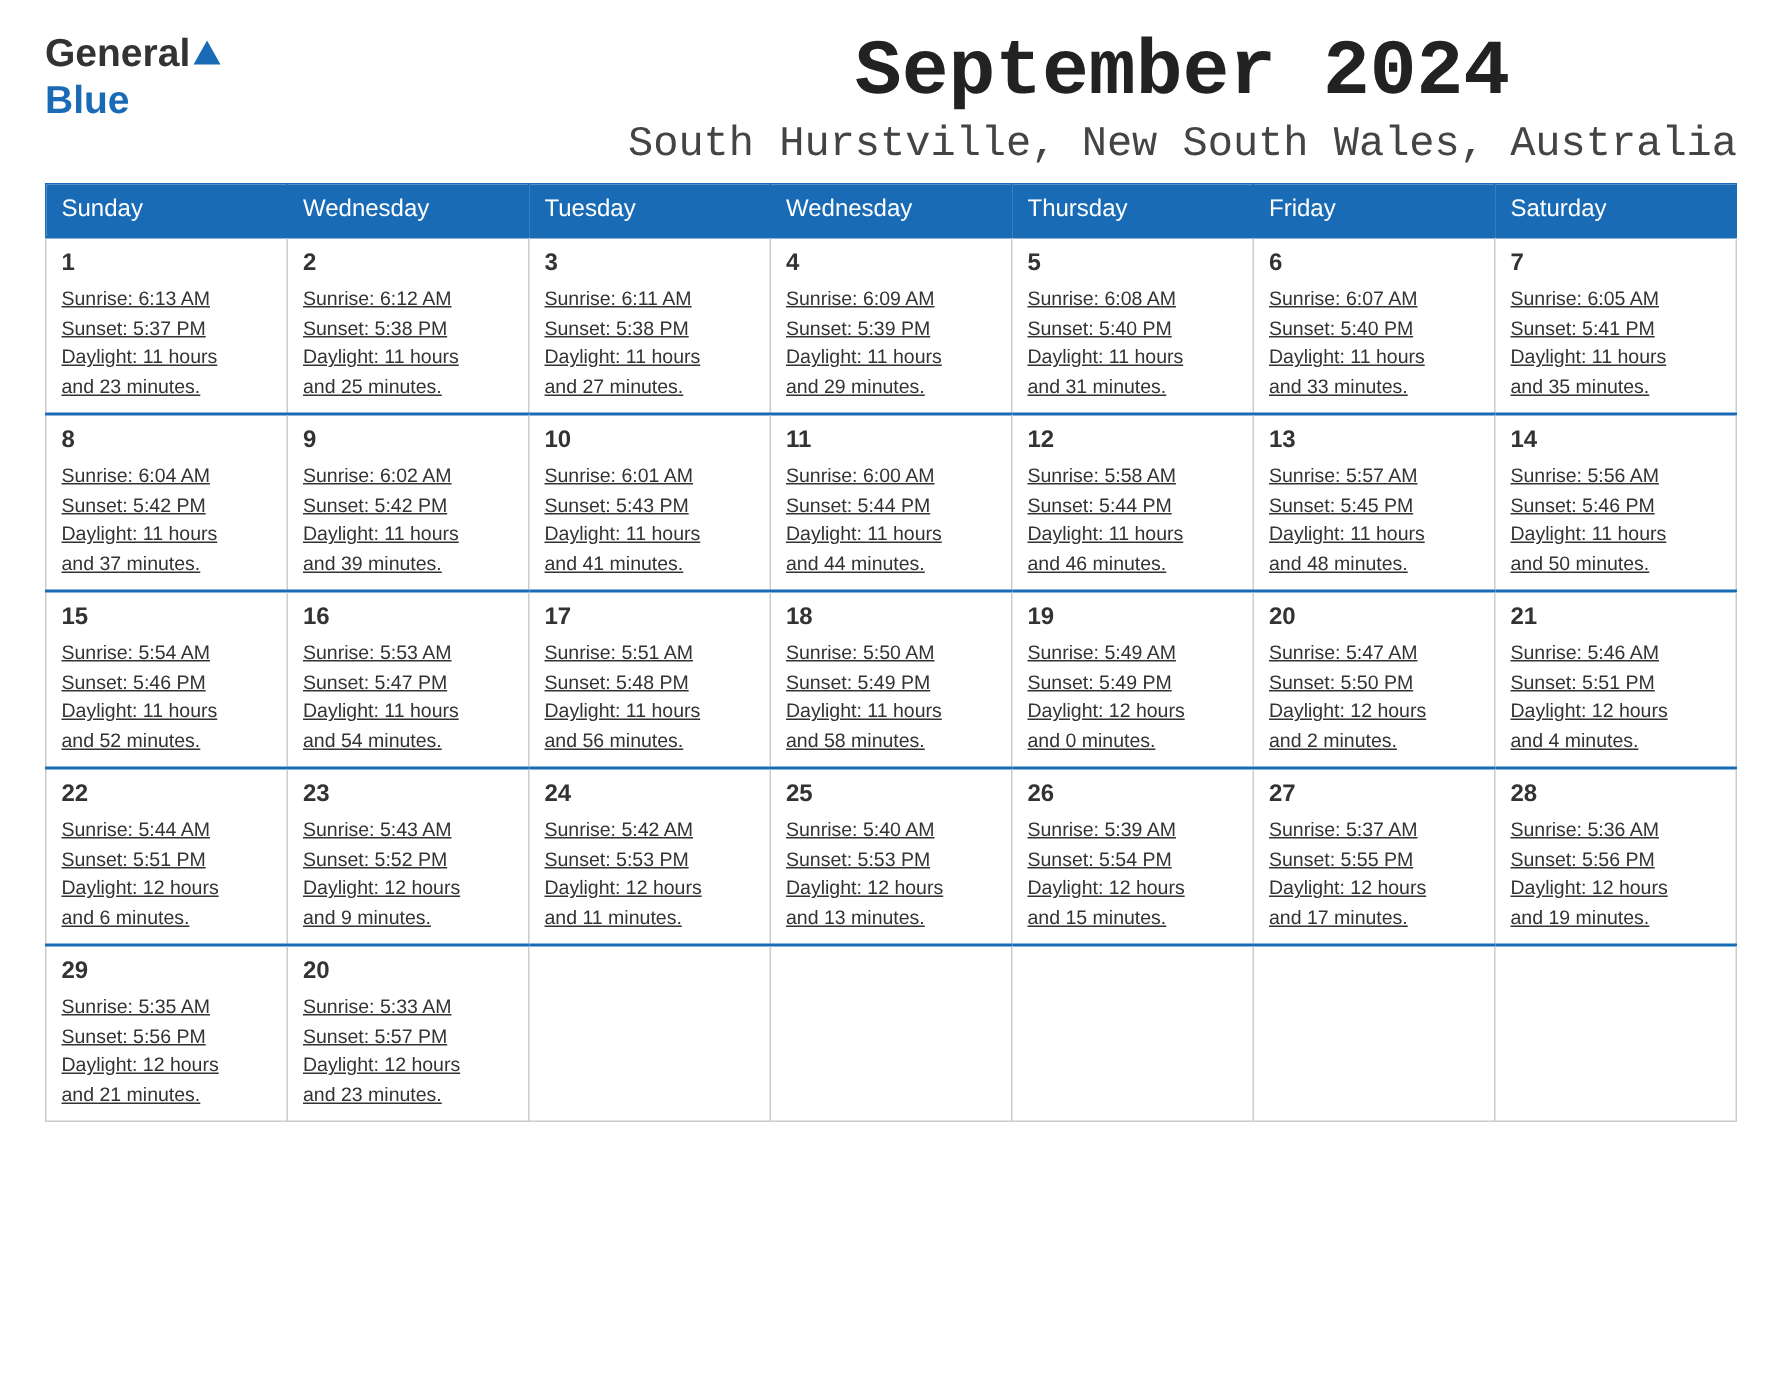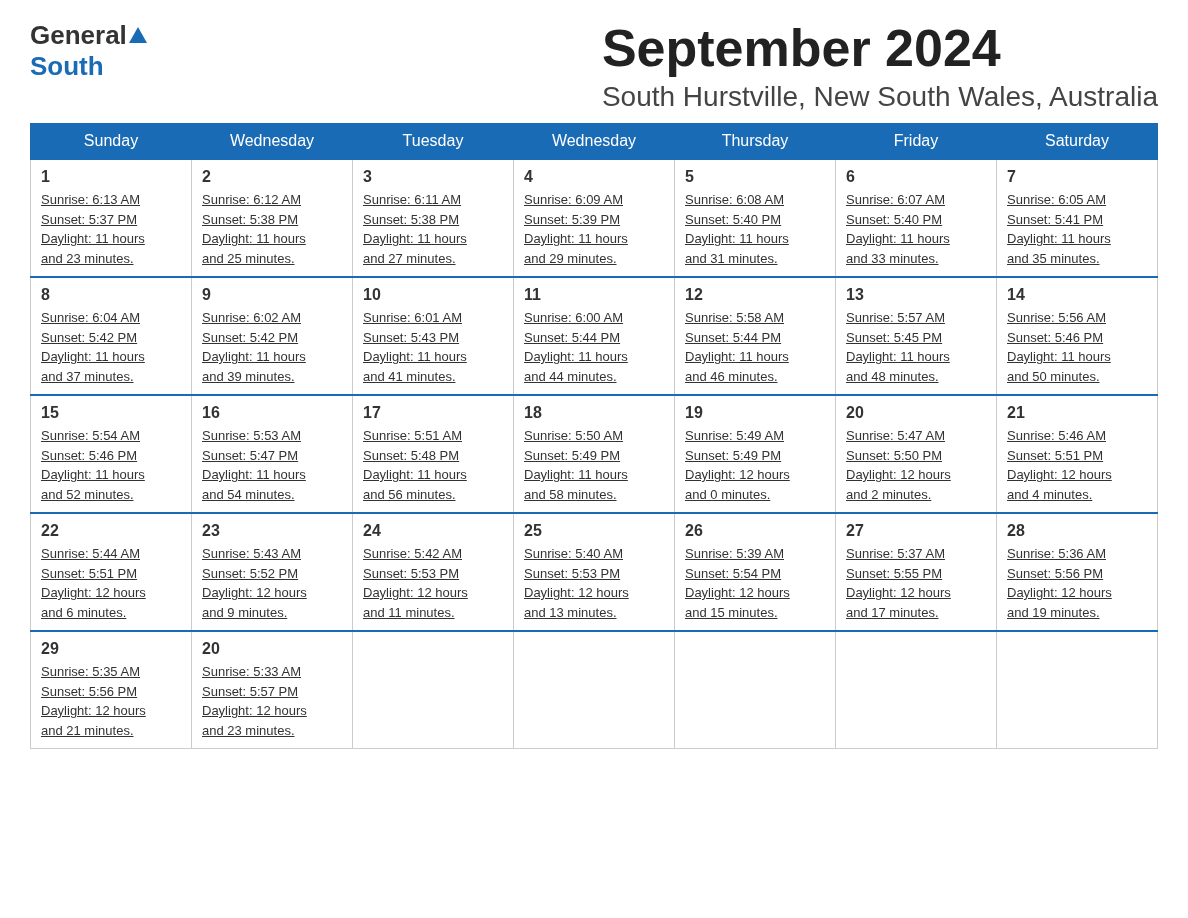--- a/index.html
+++ b/index.html
@@ -25,42 +25,43 @@
       font-size: 26px;
       font-weight: bold;
       color: #1a6bb5;
     }
     .logo-icon {
       display: flex;
       flex-direction: column;
       align-items: center;
     }
     .title-block {
-      text-align: left;
+      text-align: center;
+      font-family: Liberation Mono, monospace;
     }
     .month-title {
       font-size: 52px;
       font-weight: bold;
       color: #222;
       line-height: 1.1;
     }
     .subtitle {
       font-size: 28px;
       color: #444;
       margin-top: 4px;
     }
     .calendar {
       width: 100%;
       border-collapse: collapse;
       margin-top: 10px;
     }
     .calendar th {
       background-color: #1a6bb5;
       color: #fff;
-      text-align: center;
+      text-align: left;
       padding: 8px 10px;
       font-size: 16px;
       font-weight: normal;
       border: 1px solid #1a6bb5;
     }
     .calendar td {
       vertical-align: top;
       padding: 8px 10px;
       border: 1px solid #ccc;
       border-top: 2px solid #1a6bb5;
@@ -99,21 +100,21 @@
 <div class="header">
   <div class="logo-wrapper">
     <div class="logo-line1">
       <span class="logo-text-general">General</span>
       <span class="logo-icon">
         <svg width="22" height="22" viewBox="0 0 22 22">
           <polygon points="11,2 20,18 2,18" fill="#1a6bb5"></polygon>
         </svg>
       </span>
     </div>
-    <span class="logo-blue">South</span>
+    <span class="logo-blue">Blue</span>
   </div>
   <div class="title-block">
     <div class="month-title">September 2024</div>
     <div class="subtitle">South Hurstville, New South Wales, Australia</div>
   </div>
 </div>
 
 <table class="calendar">
   <thead>
     <tr>

